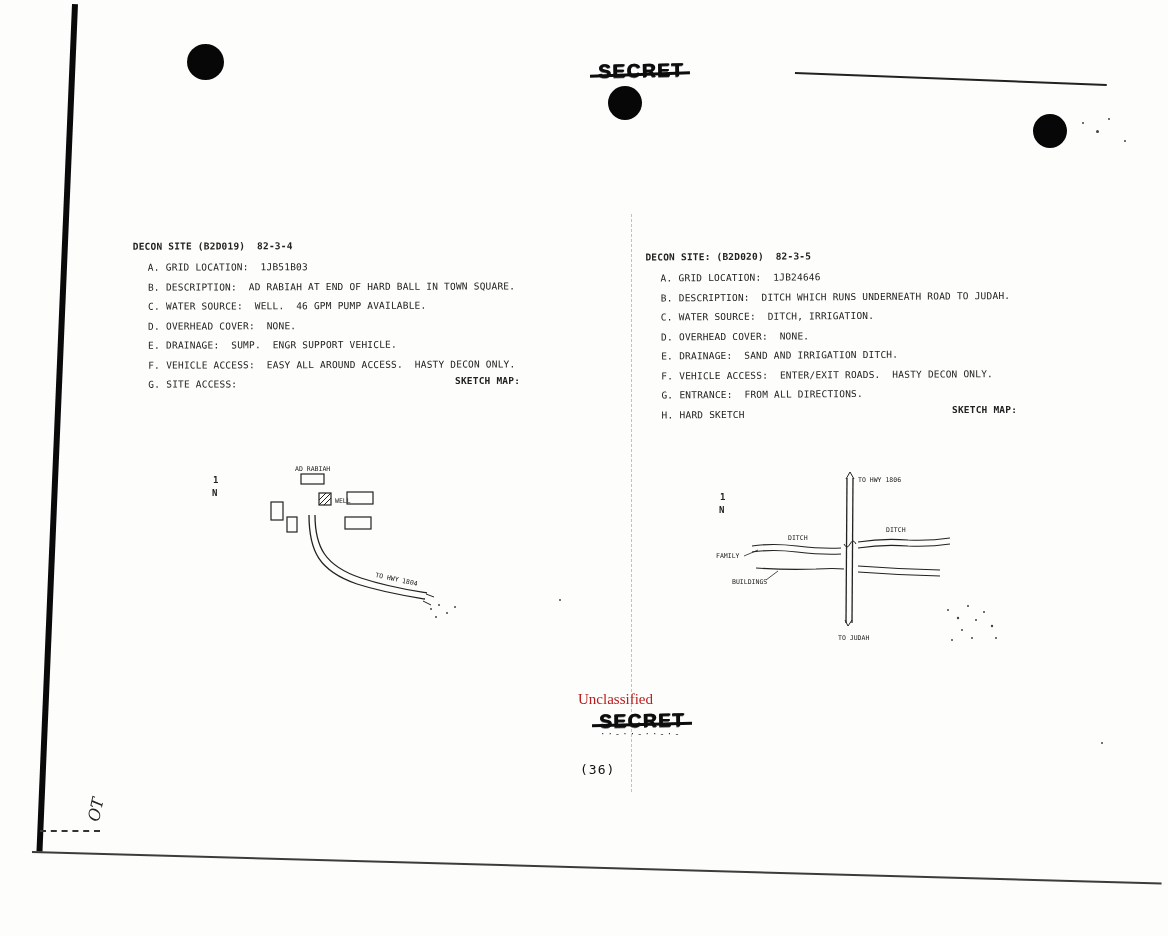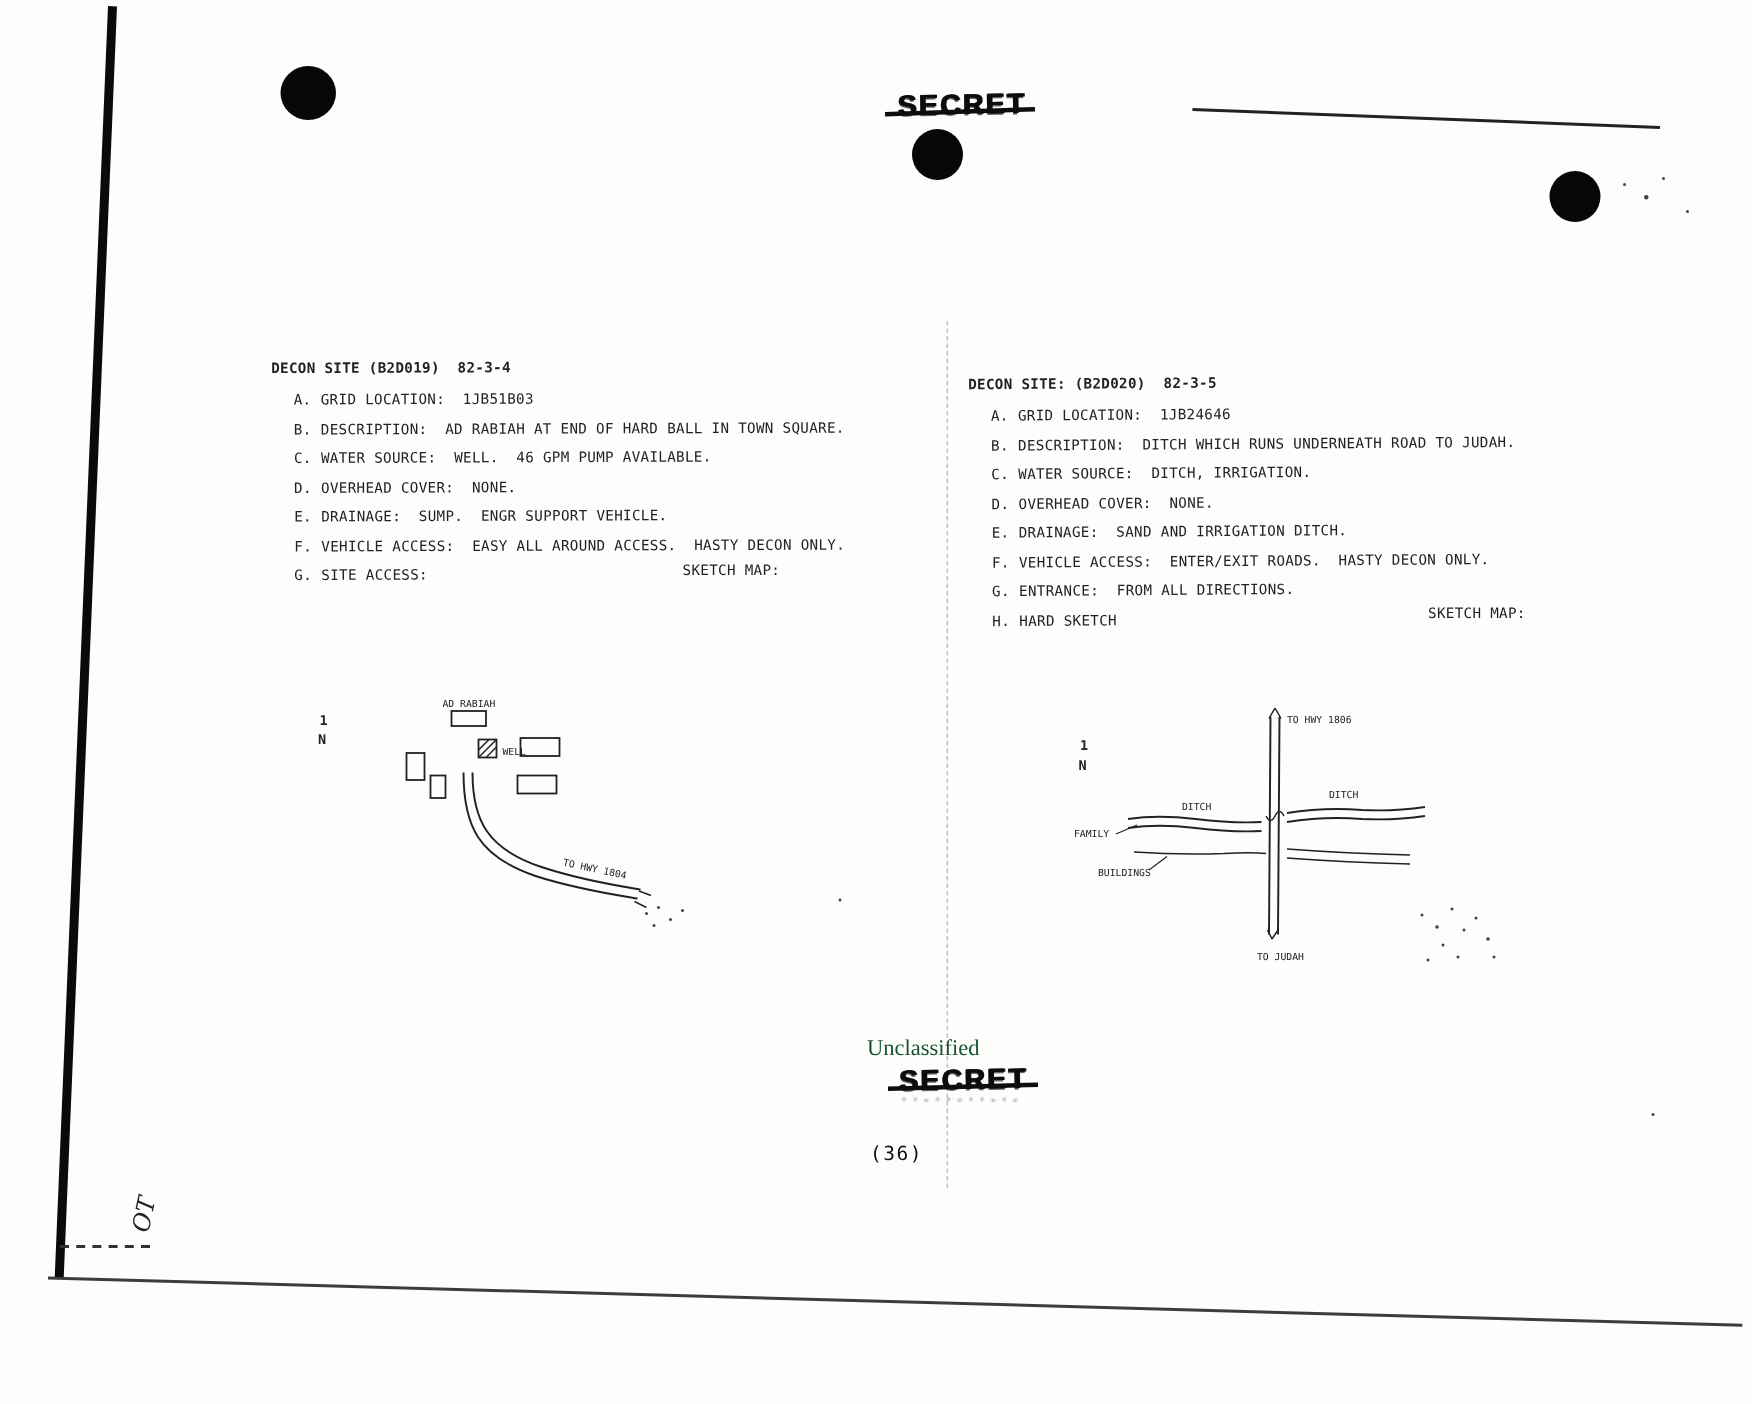--- a/index.html
+++ b/index.html
@@ -50,34 +50,34 @@
   .stamp.bottom{left:599px;top:710px;font-size:19px;transform:rotate(-1deg);}
   .strike{position:absolute;background:#0d0d0d;height:3px;}
   .strike.top{left:590px;top:73px;width:100px;transform:rotate(-2deg);}
   .strike.bottom{left:592px;top:723px;width:100px;transform:rotate(-1.5deg);}
   .smudge{
     position:absolute;left:600px;top:729px;font-size:9px;letter-spacing:2px;
     color:#333;filter:blur(.6px);font-family:"DejaVu Sans Mono",monospace;
   }
   .unclassified{
     position:absolute;left:578px;top:691px;
-    font-family:"Liberation Serif", serif;font-size:15px;color:#14532d;
+    font-family:"Liberation Serif", serif;font-size:15px;color:#b91c1c;
   }
   .page-number{
     position:absolute;left:580px;top:762px;font-size:13px;color:#111;
     font-family:"DejaVu Sans Mono",monospace;letter-spacing:1px;
   }
   
   .site{position:absolute;font-size:9.5px;letter-spacing:.2px;color:#222;}
-  .site.left{left:133px;top:240px;width:420px;transform:rotate(-.2deg);margin-left:48px;}
+  .site.left{left:133px;top:240px;width:420px;transform:rotate(-.2deg);}
   .site.right{left:646px;top:250px;width:440px;transform:rotate(-.4deg);}
   .site .title{margin:0 0 11px 0;font-weight:700;white-space:pre;}
   .site .row{display:flex;margin:0 0 9.5px 15px;white-space:pre;line-height:10px;}
   .site .row .lbl{width:18px;flex:0 0 18px;}
-  .sketch-map-label{position:absolute;font-size:9.5px;letter-spacing:.2px;color:#222;font-weight:400;}
+  .sketch-map-label{position:absolute;font-size:9.5px;letter-spacing:.2px;color:#222;font-weight:700;}
   .sketch-map-label.left{left:455px;top:375px;}
   .sketch-map-label.right{left:952px;top:404px;}
   
   .sketch{position:absolute;}
   .sketch.left{left:195px;top:455px;}
   .sketch.right{left:700px;top:468px;}
   .sketch text{font-family:"DejaVu Sans Mono",monospace;font-size:6.5px;fill:#222;}
   .sketch .north{font-size:9px;font-weight:bold;}
 </style>
 </head>

